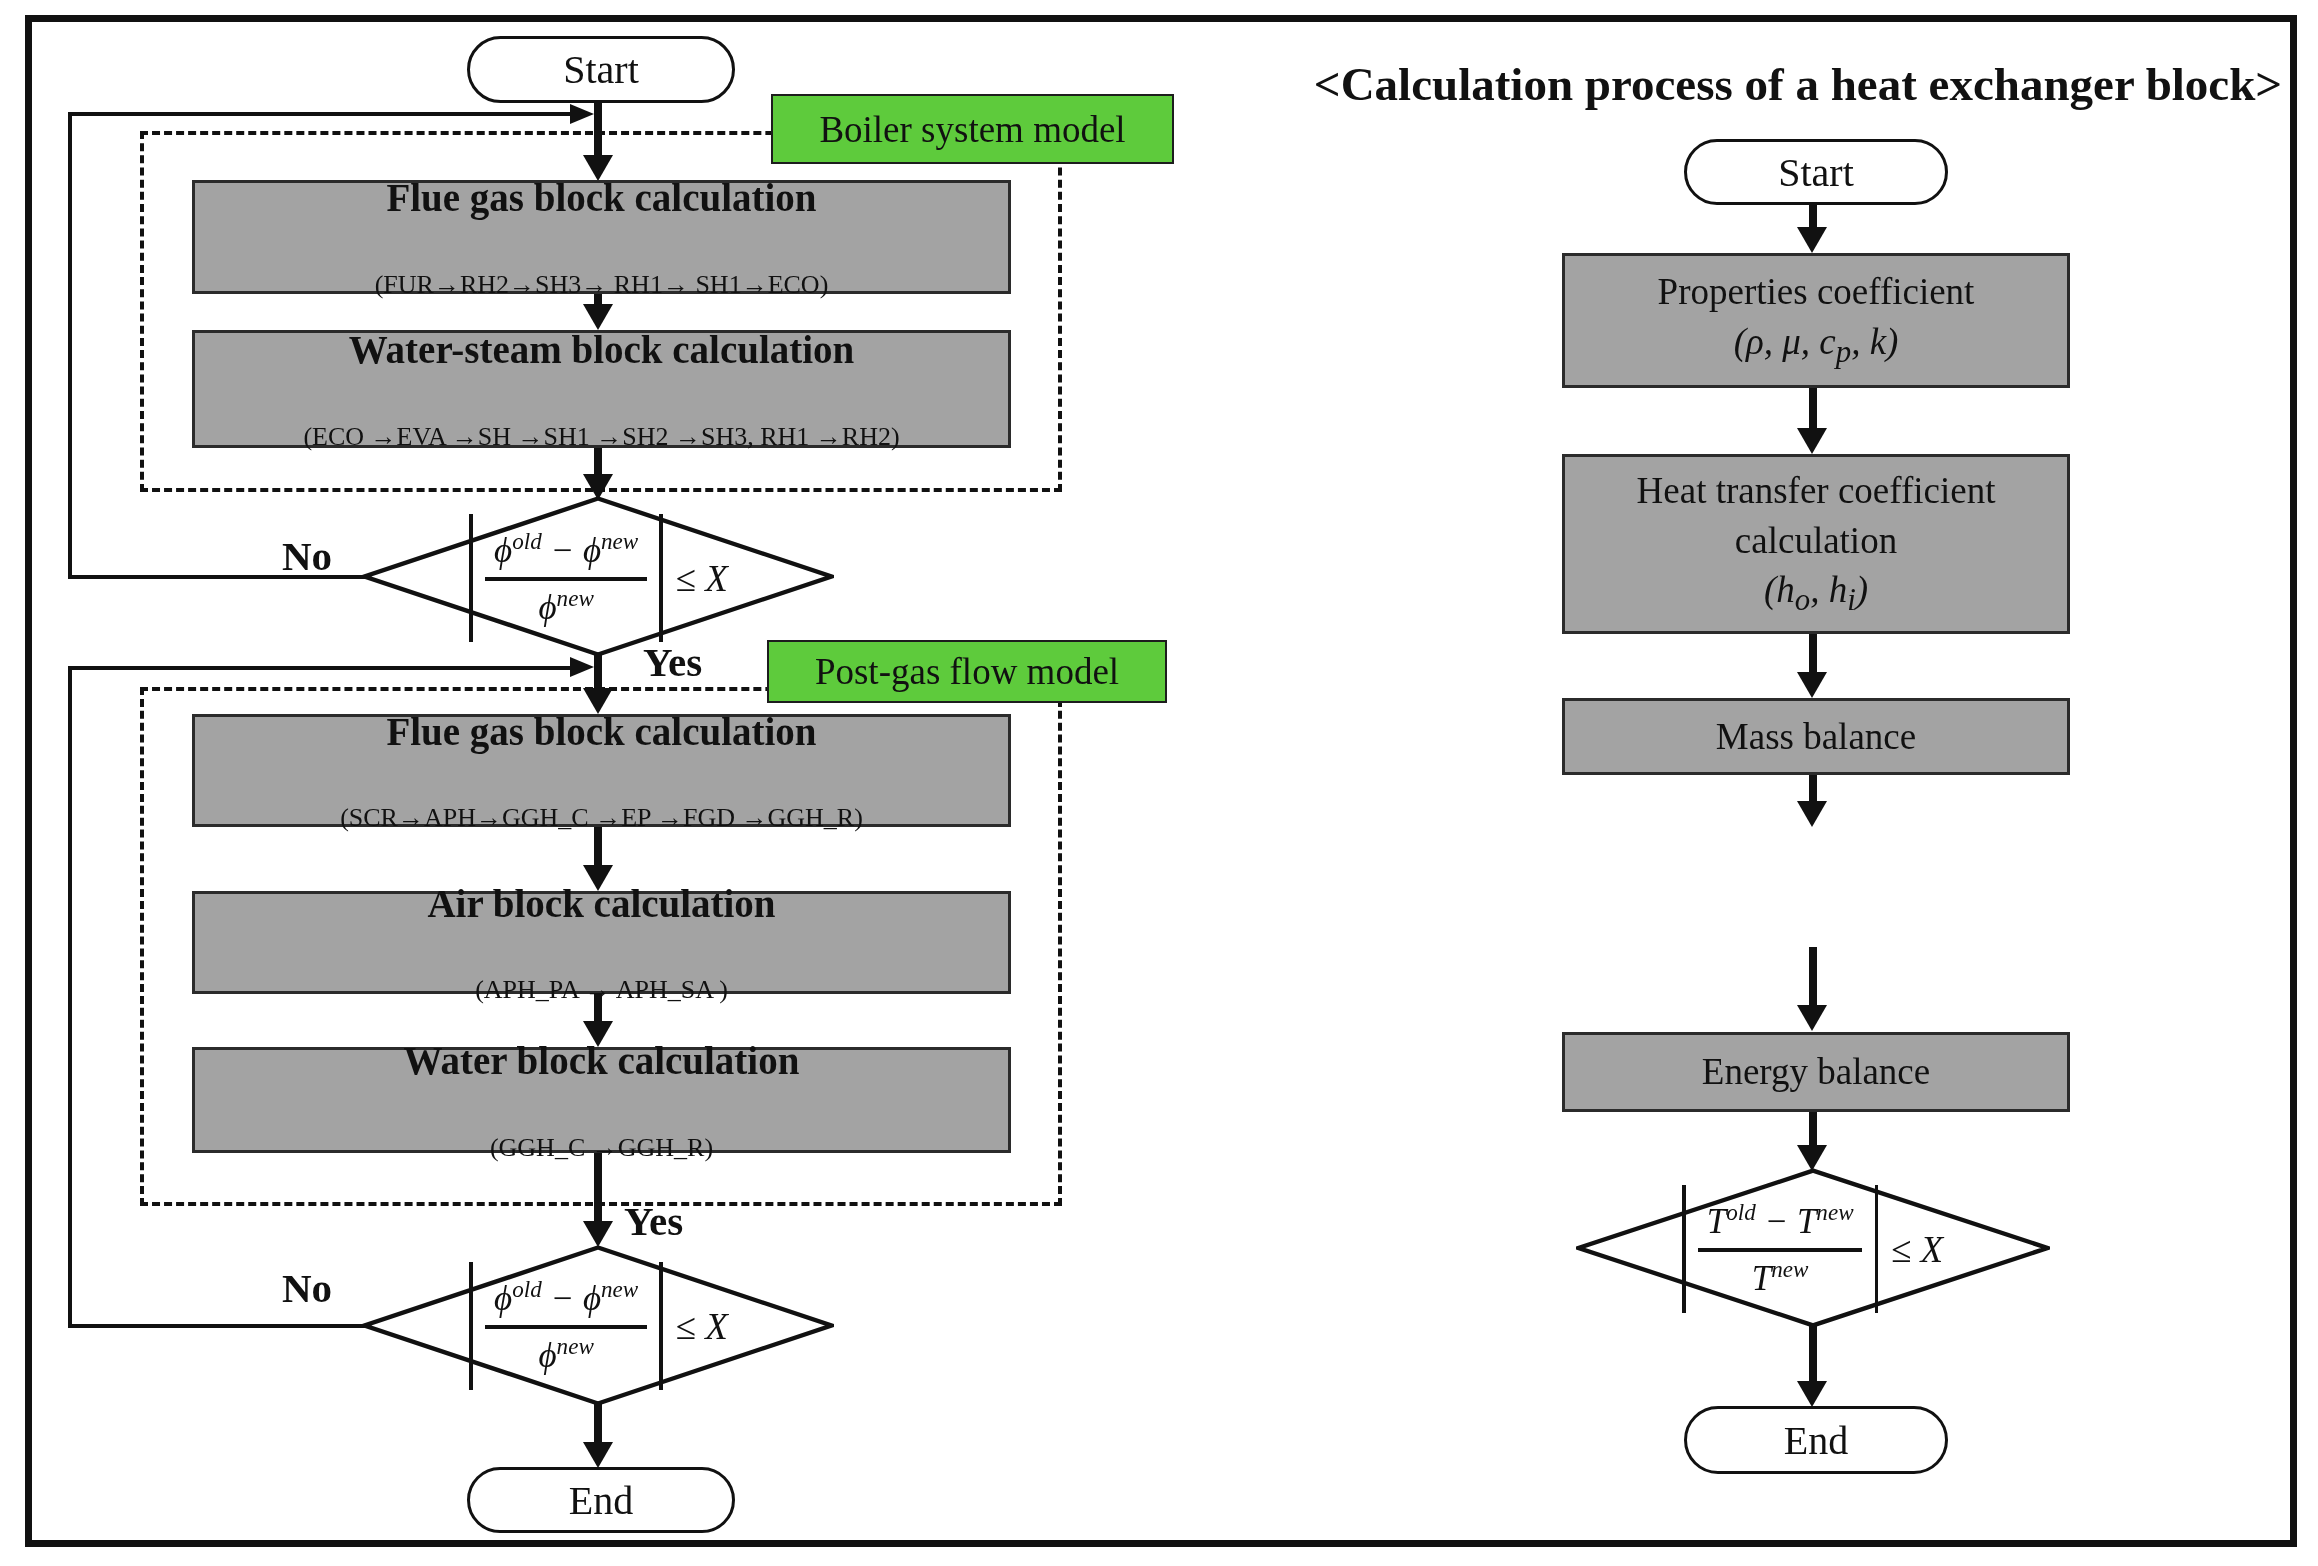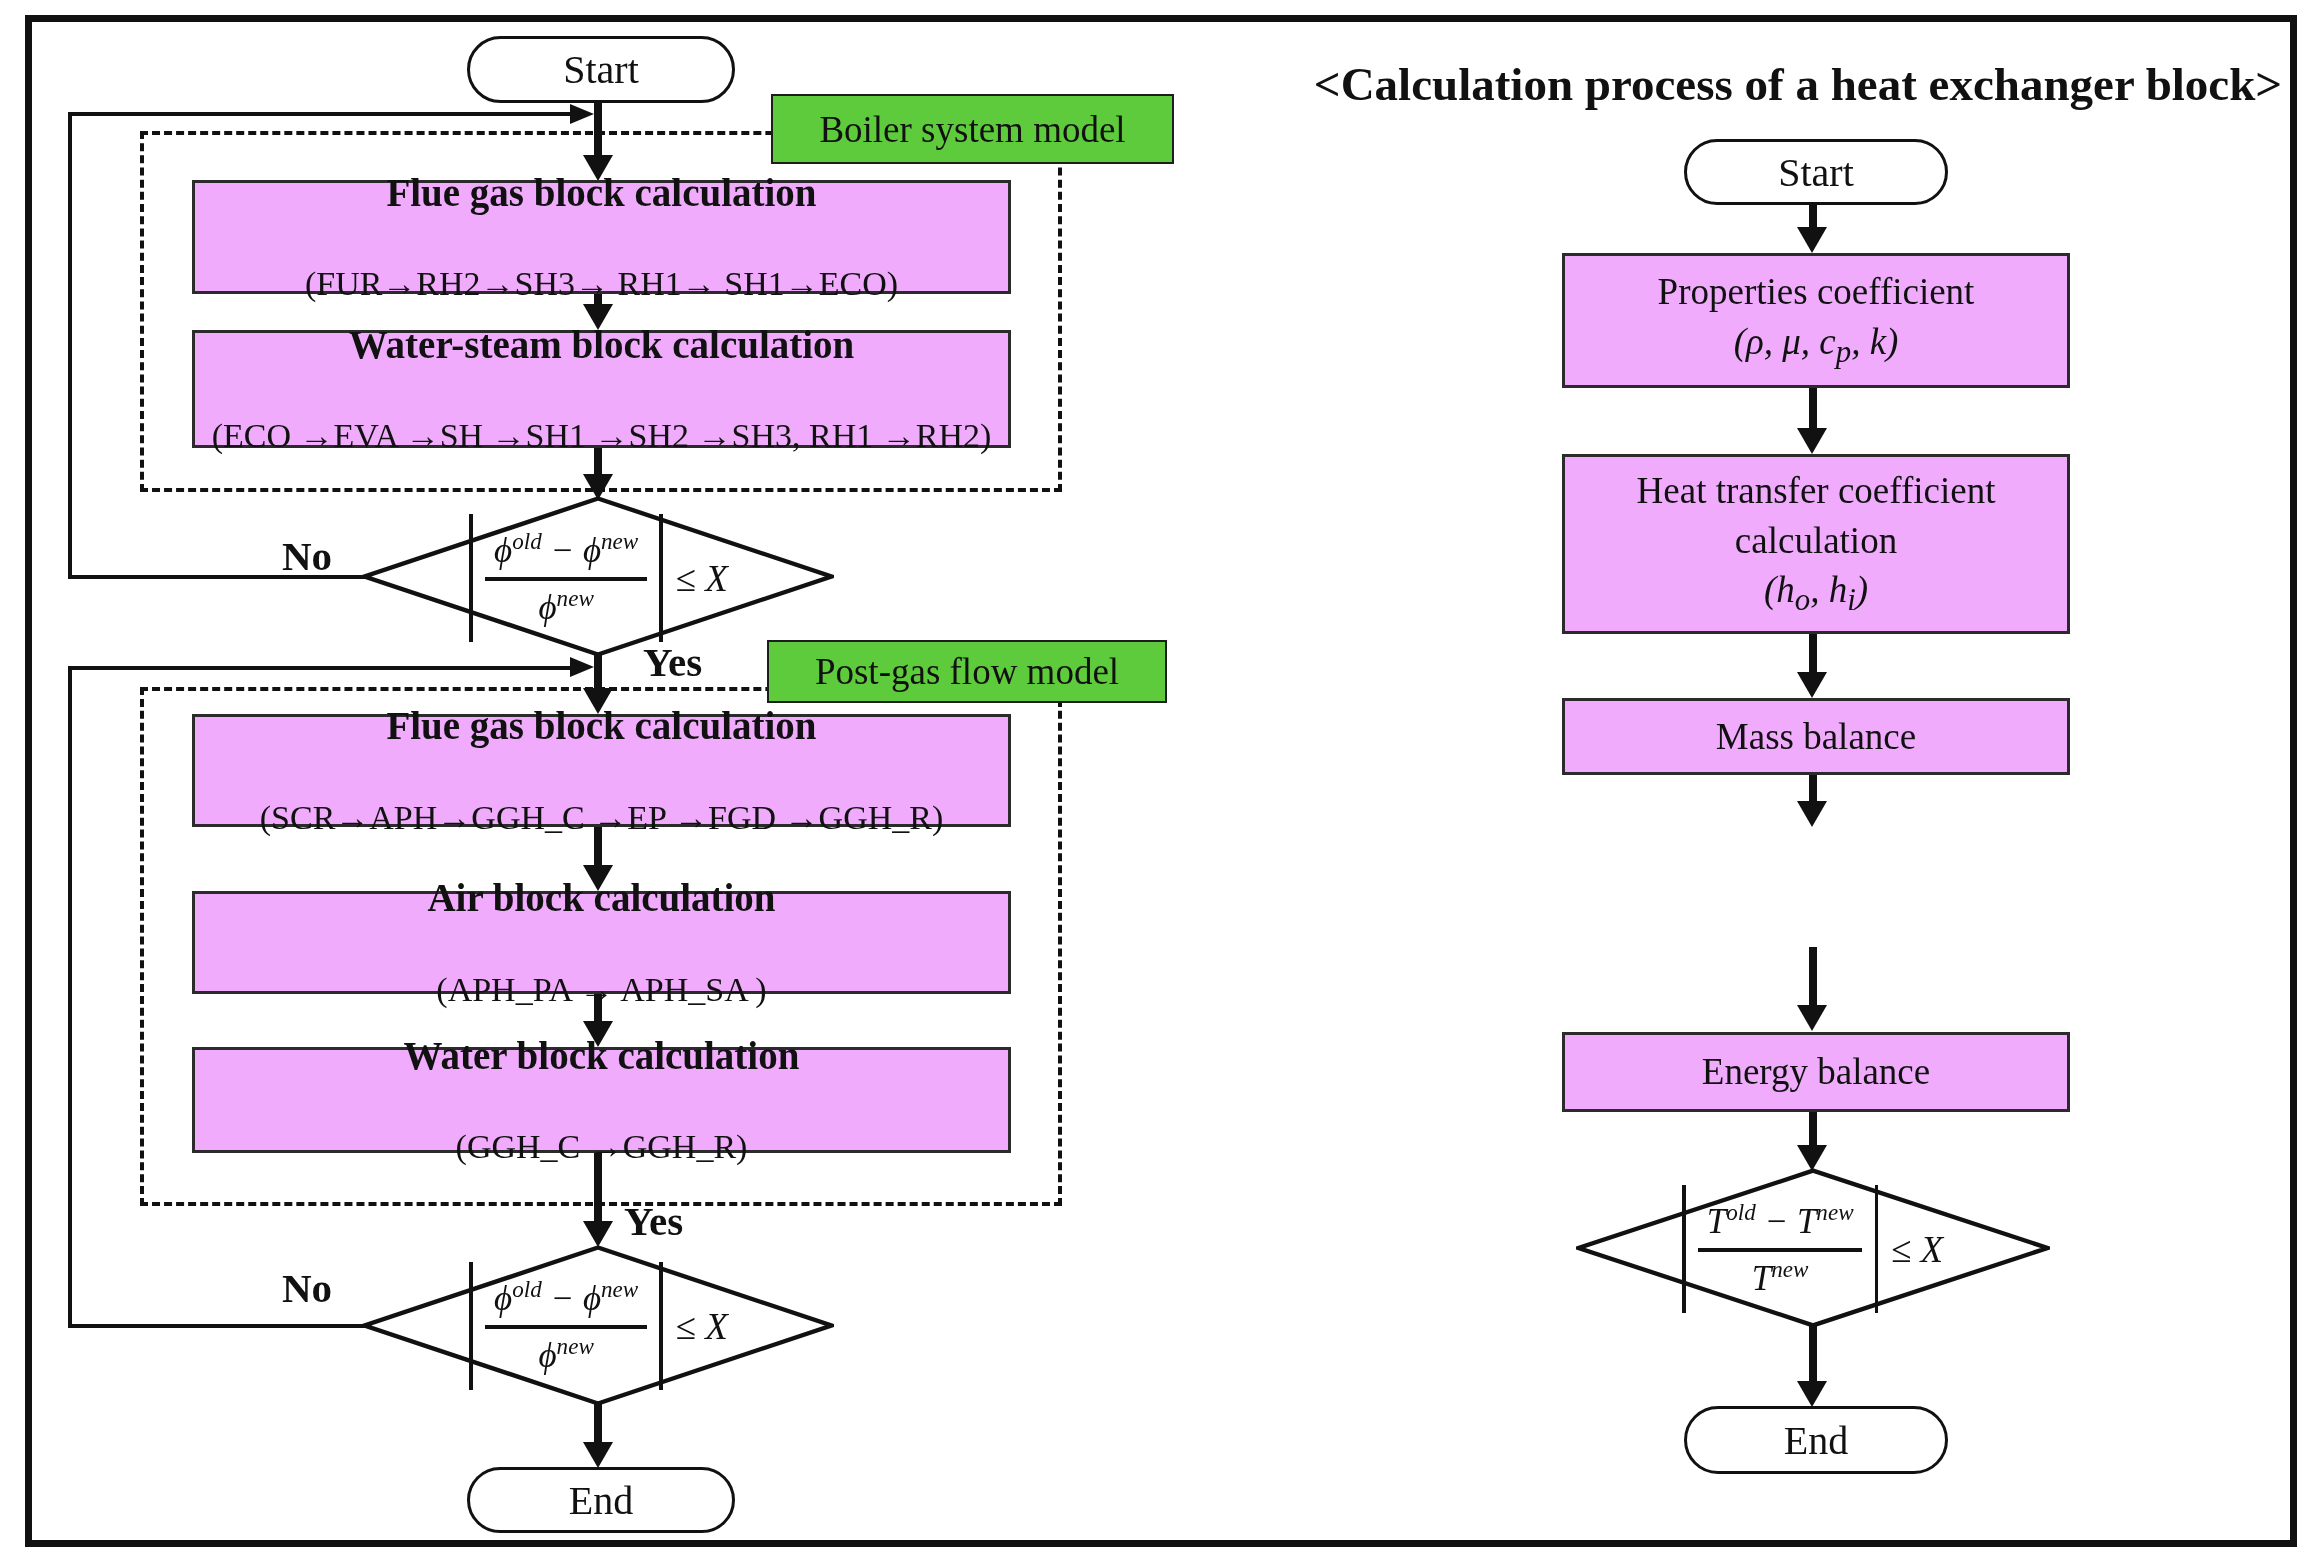--- a/index.html
+++ b/index.html
@@ -1,24 +1,24 @@
 <!DOCTYPE html>
 <html style="font-size:10px"><head>
 <meta charset="utf-8">
 <style>
   html,body{margin:0;padding:0;background:#fff;}
   #stage{position:relative;width:2319px;height:1567px;background:#fff;
          font-family:"Liberation Serif",serif;color:#111;overflow:hidden;}
   .frame{position:absolute;border:7.5px solid #111;background:transparent;}
   .oval{position:absolute;border:3.7px solid #111;border-radius:624px;background:#fff;
         display:flex;align-items:center;justify-content:center;font-size:40px;z-index:6;}
-  .pbox{position:absolute;border:3.1px solid #2b2b2b;background:#f0abfc;display:flex;
+  .pbox{position:absolute;border:3.1px solid #2b2b2b;background:#a3a3a3;display:flex;
         flex-direction:column;align-items:center;justify-content:center;z-index:5;text-align:center;}
   .pbox .t1{font-weight:bold;font-size:39px;line-height:1.35;}
-  .pbox .t2{font-size:34px;line-height:1.35;margin-top:42px;}
+  .pbox .t2{font-size:26px;line-height:1.35;margin-top:42px;}
   .pbox .t2r{font-size:37px;line-height:1.35;}
   .glabel{position:absolute;background:#5ecb3c;border:2.5px solid #1d1d1d;display:flex;
           align-items:center;justify-content:center;font-size:37px;z-index:7;}
   .dashrect{position:absolute;border:4.4px dashed #111;z-index:1;}
   .vline{position:absolute;background:#111;z-index:2;}
   .hline{position:absolute;background:#111;z-index:2;}
   .ah-down{position:absolute;width:0;height:0;border-left:15px solid transparent;
            border-right:15px solid transparent;border-top:26px solid #111;z-index:2;}
   .ah-right{position:absolute;width:0;height:0;border-top:10.6px solid transparent;
             border-bottom:10.6px solid transparent;border-left:24px solid #111;z-index:2;}

